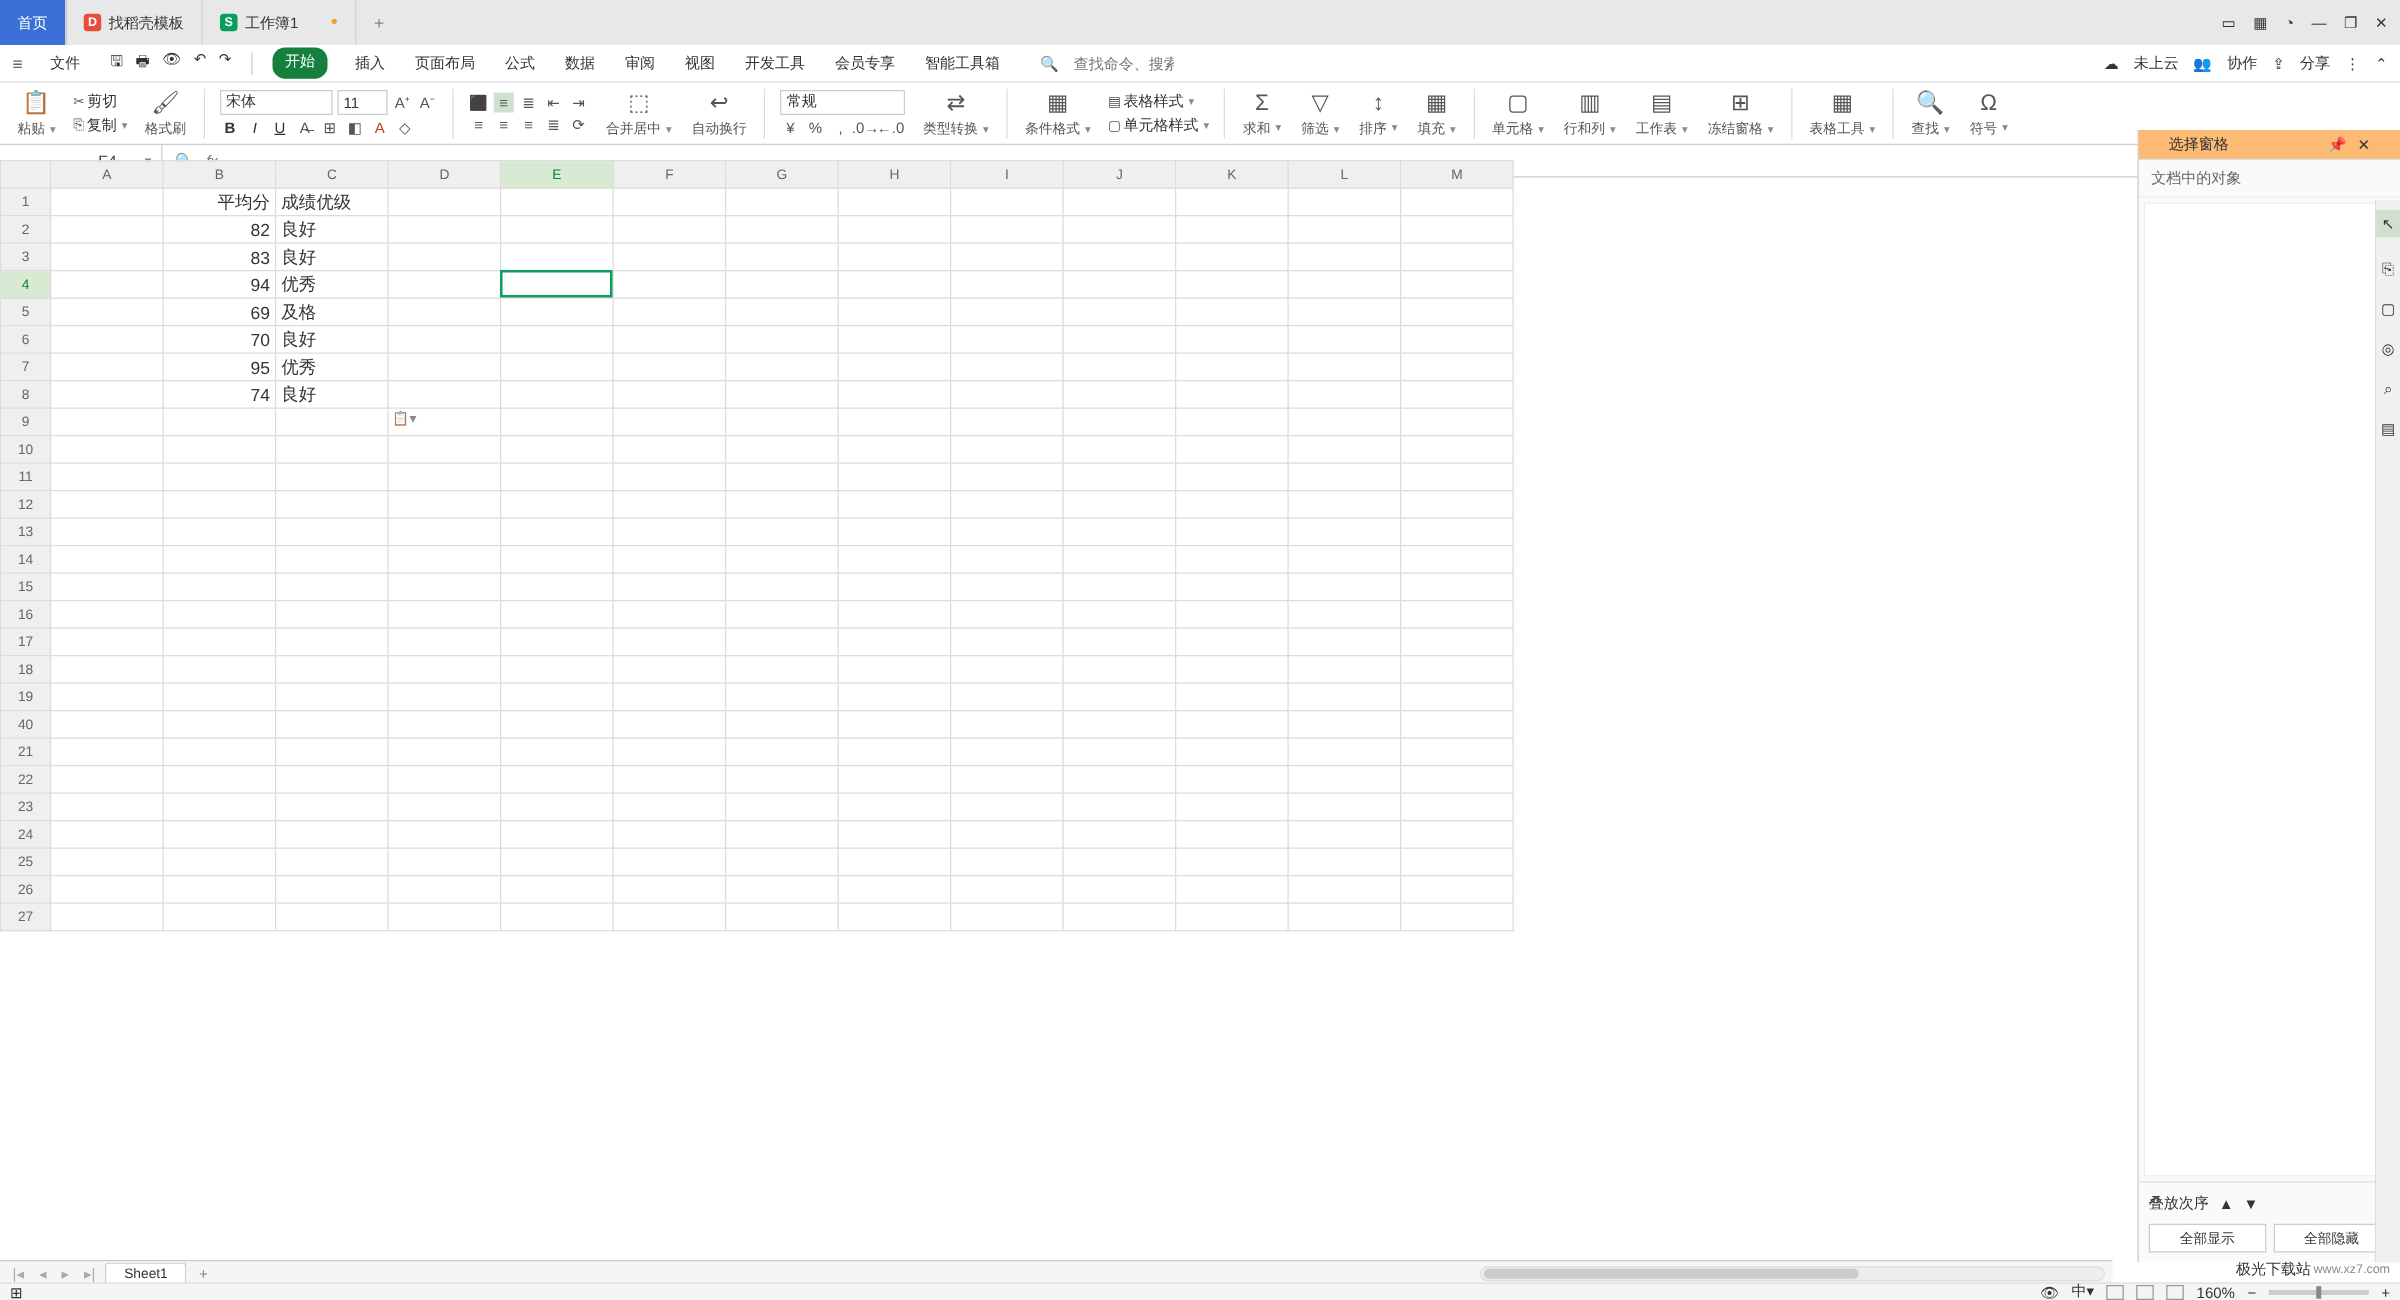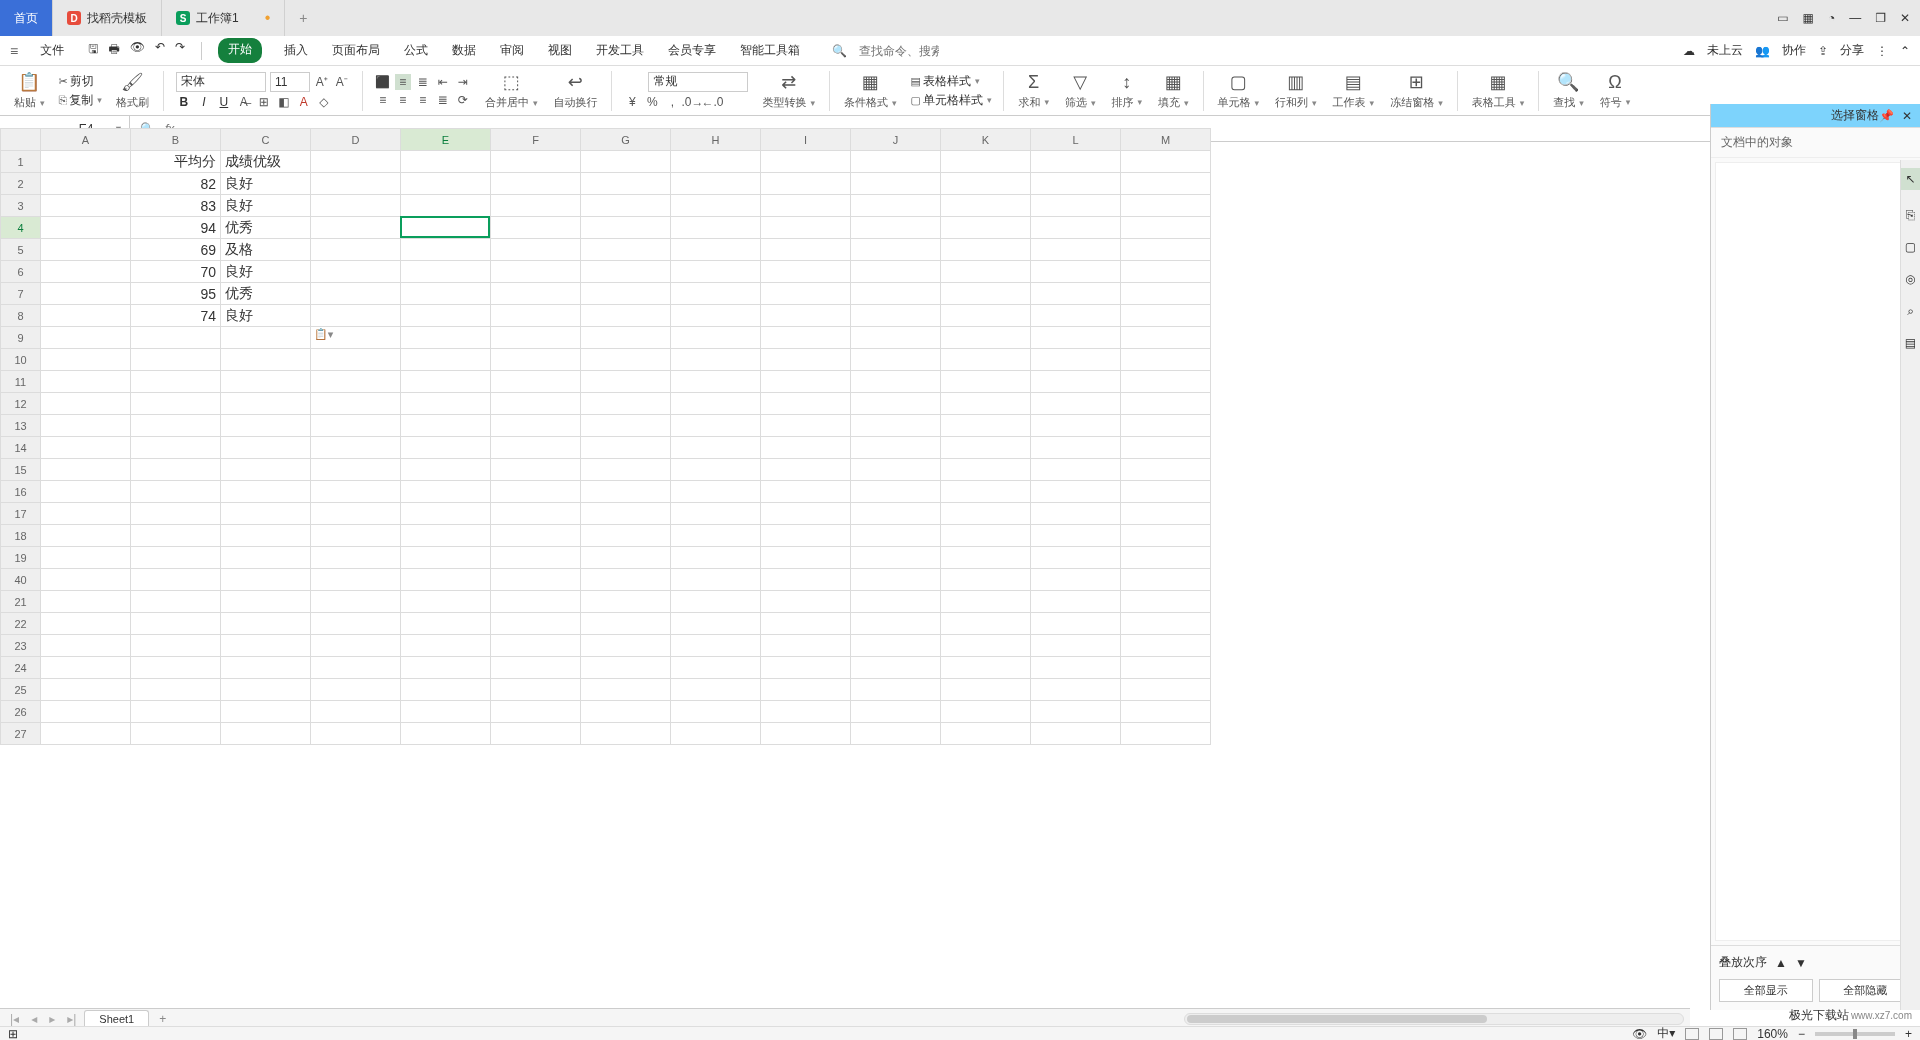--- a/index.html
+++ b/index.html
@@ -54,21 +54,21 @@
 .colh{text-align:center}
 .cA{width:90px}.cB{width:90px}.cC{width:90px}.cD{width:90px}.cE{width:90px}.cF{width:90px}.cG{width:90px}.cH{width:90px}.cI{width:90px}.cJ{width:90px}.cK{width:90px}.cL{width:90px}.cM{width:90px}
 td.data{padding:0 4px;font-size:14px}
 td.num{text-align:right}
 td.txt{text-align:left}
 .selcol{background:#d9ead3!important;color:#0a7e3c}
 .selrow{background:#d9ead3!important;color:#0a7e3c}
 .selcell{position:absolute;border:2px solid #0a9e5c;pointer-events:none}
 .corner{width:40px;background:#efefef;border:1px solid #dcdcdc}
 .rightpane{position:absolute;top:104px;right:0;width:210px;bottom:30px;border-left:1px solid #ccc;background:#fafafa;display:flex;flex-direction:column}
-.rp-head{height:24px;display:flex;align-items:center;padding:0 8px;border-bottom:1px solid #ddd;justify-content:flex-end;background:#7dd3fc}
+.rp-head{height:24px;display:flex;align-items:center;padding:0 24px;border-bottom:1px solid #ddd;justify-content:space-between;background:#fdba74}
 .rp-head .icns{display:flex;gap:8px;color:#888}
 .rp-sub{padding:6px 10px;color:#666;border-bottom:1px solid #eee}
 .rp-body{flex:1;background:#fff;margin:4px;border:1px solid #eee}
 .rp-foot{border-top:1px solid #ddd;padding:4px}
 .rp-foot .row1{display:flex;align-items:center;gap:8px;padding:4px}
 .rp-foot .row2{display:flex;gap:6px;padding:4px}
 .rp-foot button{flex:1;border:1px solid #ccc;background:#fff;padding:3px;font-size:11px;cursor:pointer}
 .sidetools{position:absolute;right:212px;top:128px;width:20px;display:flex;flex-direction:column;gap:12px;align-items:center;padding-top:30px;color:#888}
 .sidetools.r2{right:0;width:20px;top:160px;background:#f0f0f0;border-left:1px solid #ddd;bottom:30px;padding-top:8px;gap:18px}
 .sheettabs{position:absolute;bottom:12px;left:0;right:230px;height:20px;display:flex;align-items:center;border-top:1px solid #ccc;background:#f5f5f5;padding:0 6px;gap:4px}
@@ -211,21 +211,21 @@
   <div class="rbtn">
       <span class="ic">⬚</span>
       <span class="rlbl dd-ar">合并居中</span>
     </div>
   <div class="rbtn">
       <span class="ic">↩</span>
       <span class="rlbl">自动换行</span>
     </div>
   <div class="rsep"></div>
   <div class="rgrp">
-    <input style="width: 100px; border: 1px solid rgb(204, 204, 204); height: 20px; padding: 0px 4px; margin-left: 24px;" value="常规">
+    <input style="width: 100px; border: 1px solid rgb(204, 204, 204); height: 20px; padding: 0px 4px;" value="常规">
     <div class="fontbox">
       <span class="ricon">¥</span>
       <span class="ricon">%</span>
       <span class="ricon">,</span>
       <span class="ricon">.0→</span>
       <span class="ricon">←.0</span>
     </div>
   </div>
   <div class="rbtn">
       <span class="ic">⇄</span>

